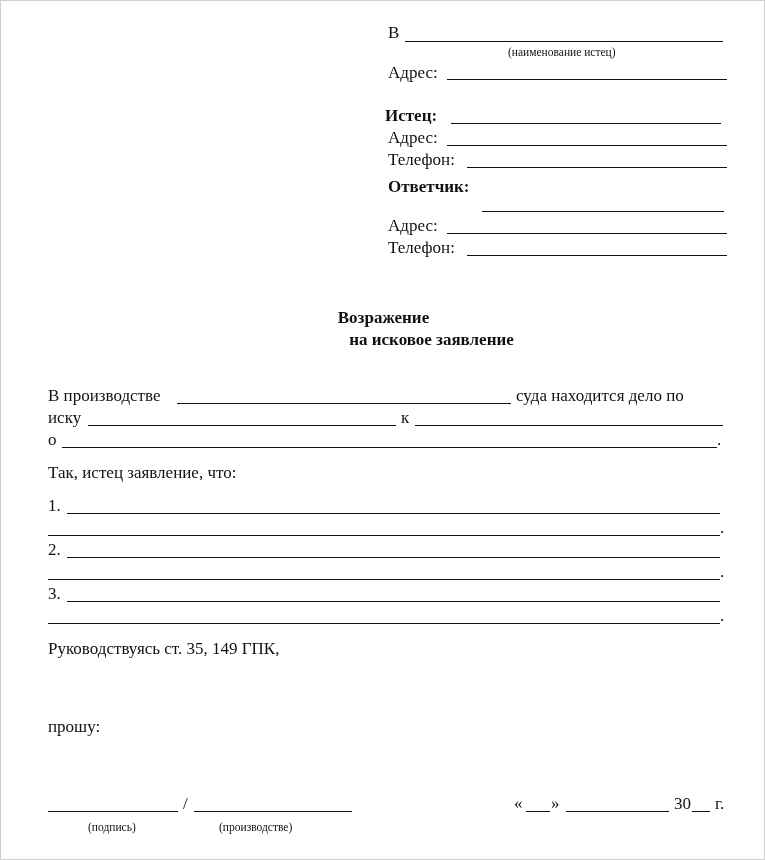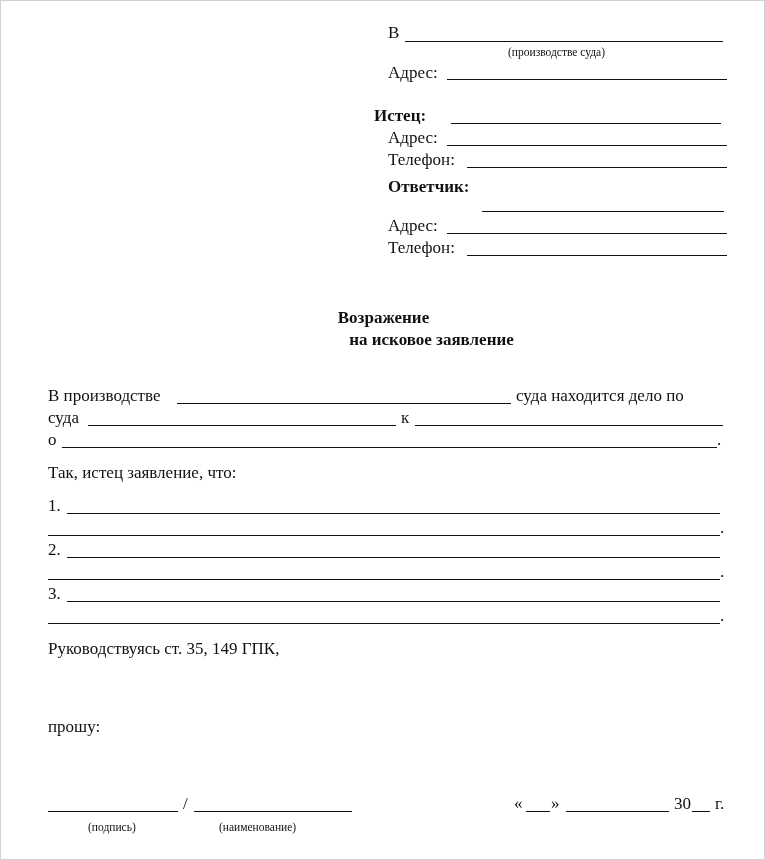--- a/index.html
+++ b/index.html
@@ -16,26 +16,26 @@
   .title { position: absolute; left: 0; width: 765px; text-align: center; font-size: 17px; font-weight: bold; line-height: 22px; }
   .dot { position: absolute; font-size: 17px; line-height: 20px; }
 </style>
 </head>
 <body>
 
 <div class="page">
 
   <span class="t" style="left:387px; top:22px;">В</span>
   <div class="line" style="left:404px; top:40px; width:318px;"></div>
-  <span class="small" style="left:507px; top:44px;">(производстве суда)</span>
+  <span class="small" style="left:507px; top:44px;">(наименование истец)</span>
 
   <span class="t" style="left:387px; top:62px;">Адрес:</span>
   <div class="line" style="left:446px; top:78px; width:280px;"></div>
 
-  <span class="t b" style="left:373px; top:105px;">Истец:</span>
+  <span class="t b" style="left:384px; top:105px;">Истец:</span>
   <div class="line" style="left:450px; top:122px; width:270px;"></div>
 
   <span class="t" style="left:387px; top:127px;">Адрес:</span>
   <div class="line" style="left:446px; top:144px; width:280px;"></div>
 
   <span class="t" style="left:387px; top:149px;">Телефон:</span>
   <div class="line" style="left:466px; top:166px; width:260px;"></div>
 
   <span class="t b" style="left:387px; top:176px;">Ответчик:</span>
   <div class="line" style="left:481px; top:210px; width:242px;"></div>
@@ -46,21 +46,21 @@
   <span class="t" style="left:387px; top:237px;">Телефон:</span>
   <div class="line" style="left:466px; top:254px; width:260px;"></div>
 
   <div class="title" style="top:306px;">Возражение</div>
   <div class="title" style="top:328px;padding-left:48px;">на исковое заявление</div>
 
   <span class="t" style="left:47px; top:385px;">В производстве</span>
   <div class="line" style="left:176px; top:402px; width:334px;"></div>
   <span class="t" style="left:515px; top:385px;">суда находится дело по</span>
 
-  <span class="t" style="left:47px; top:407px;">суда</span>
+  <span class="t" style="left:47px; top:407px;">иску</span>
   <div class="line" style="left:87px; top:424px; width:308px;"></div>
   <span class="t" style="left:400px; top:407px;">к</span>
   <div class="line" style="left:414px; top:424px; width:308px;"></div>
 
   <span class="t" style="left:47px; top:429px;">о</span>
   <div class="line" style="left:61px; top:446px; width:655px;"></div>
   <span class="dot" style="left:716px; top:429px;">.</span>
 
   <span class="t" style="left:47px; top:462px;">Так, истец заявление, что:</span>
 
@@ -79,21 +79,21 @@
   <div class="line" style="left:47px; top:622px; width:672px;"></div>
   <span class="dot" style="left:719px; top:605px;">.</span>
 
   <span class="t" style="left:47px; top:638px;">Руководствуясь ст. 35, 149 ГПК,</span>
   <span class="t" style="left:47px; top:672px;margin-top:44px;">прошу:</span>
 
   <div class="line" style="left:47px; top:810px; width:130px;"></div>
   <span class="t" style="left:182px; top:793px;">/</span>
   <div class="line" style="left:193px; top:810px; width:158px;"></div>
   <span class="small" style="left:87px; top:819px;">(подпись)</span>
-  <span class="small" style="left:218px; top:819px;">(наименование)</span>
+  <span class="small" style="left:218px; top:819px;">(производстве)</span>
 
   <span class="t" style="left:513px; top:793px;">«</span>
   <div class="line" style="left:525px; top:810px; width:24px;"></div>
   <span class="t" style="left:550px; top:793px;">»</span>
   <div class="line" style="left:565px; top:810px; width:103px;"></div>
   <span class="t" style="left:673px; top:793px;">30</span>
   <div class="line" style="left:691px; top:810px; width:18px;"></div>
   <span class="t" style="left:714px; top:793px;">г.</span>
 
 </div>

